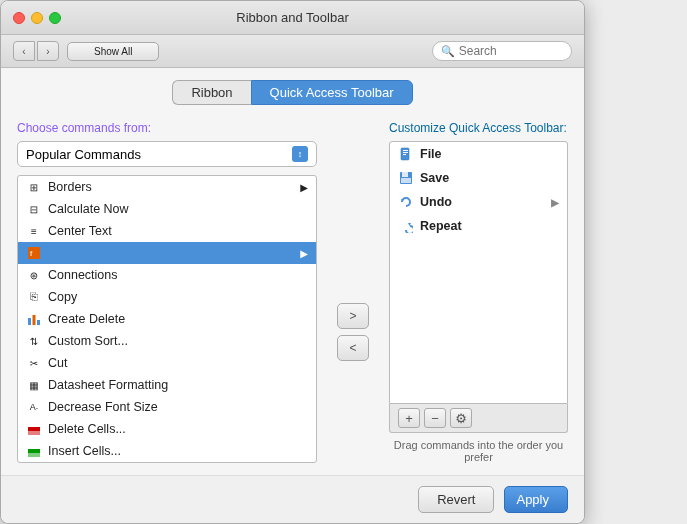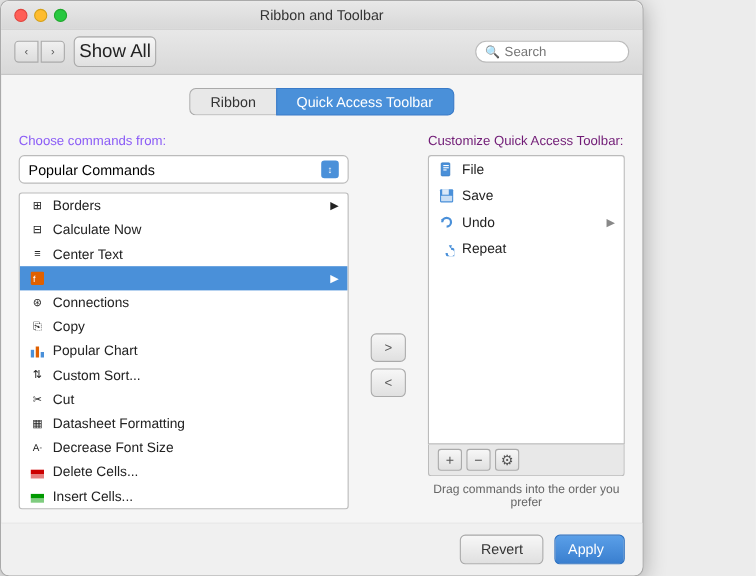--- a/index.html
+++ b/index.html
@@ -76,22 +76,22 @@
       justify-content: center;
       font-size: 10px;
       color: #555;
     }
     .nav-btn:first-child { border-radius: 4px 0 0 4px; }
     .nav-btn:last-child { border-radius: 0 4px 4px 0; }
     .show-all-btn {
       background: linear-gradient(to bottom, #f7f7f7, #e0e0e0);
       border: 1px solid #aaa;
       border-radius: 5px;
-      padding: 3px 4px;
-      font-size: 17px;
+      padding: 3px 26px;
+      font-size: 10px;
       cursor: pointer;
       color: #222;
     }
     .search-box {
       margin-left: auto;
       display: flex;
       align-items: center;
       background: white;
       border: 1px solid #bbb;
       border-radius: 10px;
@@ -230,39 +230,40 @@
       font-size: 12px;
       color: #555;
     }
     .right-panel {
       flex: 1;
       display: flex;
       flex-direction: column;
     }
     .customize-label {
       font-size: 12px;
-      color: #701a75;
+      color: #0369a1;
       margin-bottom: 6px;
     }
     .quick-access-list {
       border: 1px solid #bbb;
       background: white;
       flex: 1;
       border-radius: 3px 3px 0 0;
       overflow-y: auto;
       position: relative;
     }
     .qa-item {
       display: flex;
       align-items: center;
       padding: 4px 8px;
       gap: 6px;
       font-size: 12.5px;
       color: #222;
       cursor: pointer;
+      font-weight: bold;
     }
     .qa-icon {
       width: 16px;
       height: 16px;
       display: flex;
       align-items: center;
       justify-content: center;
       font-size: 12px;
     }
     .qa-expand-arrow {
@@ -409,21 +410,21 @@
           </div>
 
           <div class="cmd-item">
             <div class="cmd-icon">
               <svg width="14" height="14" viewBox="0 0 14 14">
                 <rect x="1" y="6" width="3" height="7" fill="#4a90d9"></rect>
                 <rect x="5.5" y="3" width="3" height="10" fill="#e06000"></rect>
                 <rect x="10" y="8" width="3" height="5" fill="#4a90d9"></rect>
               </svg>
             </div>
-            <span>Popular Chart</span>
+            <span>Create Delete</span>
           </div>
 
           <div class="cmd-item">
             <div class="cmd-icon">⇅</div>
             <span>Custom Sort...</span>
           </div>
 
           <div class="cmd-item">
             <div class="cmd-icon">✂</div>
             <span>Cut</span>

